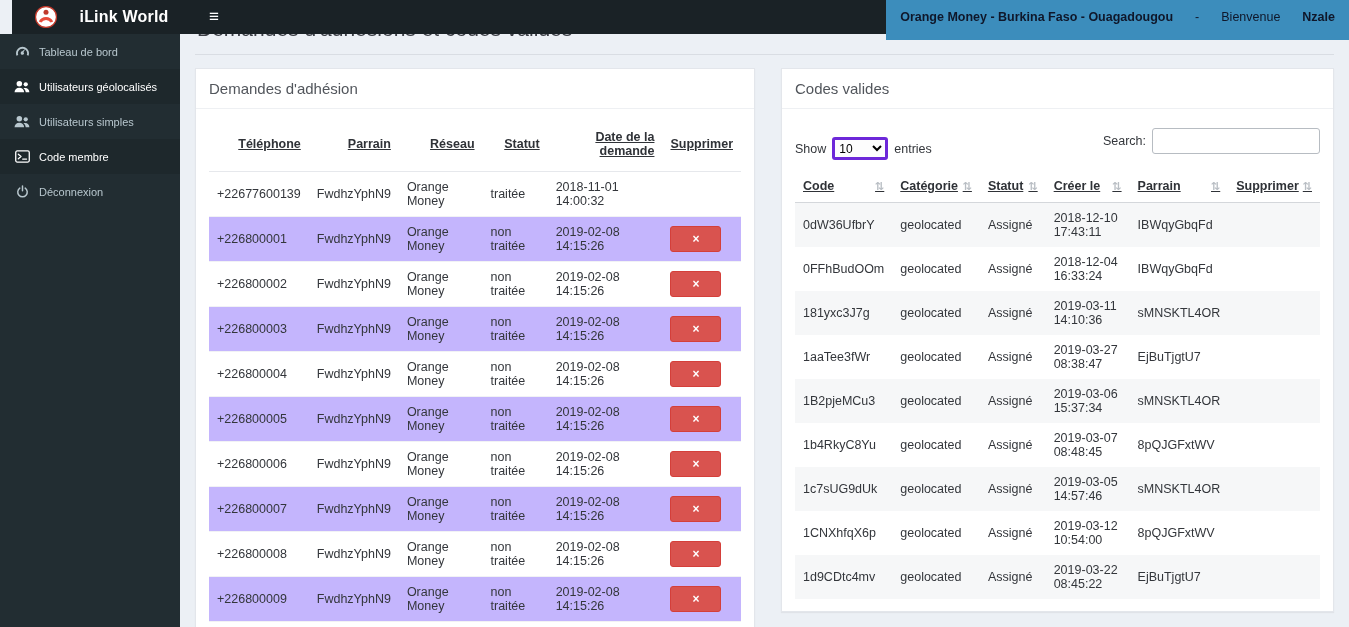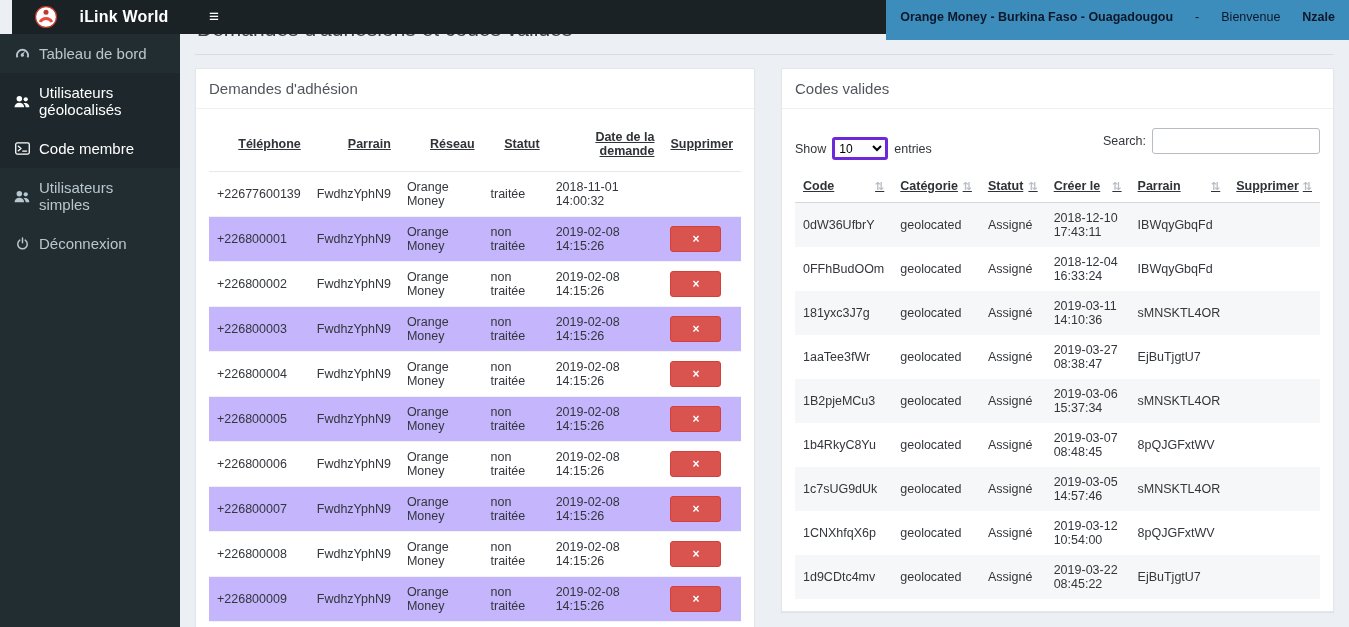--- a/index.html
+++ b/index.html
@@ -23,21 +23,21 @@
   .menu-toggle { color: #fff; padding: 0 17px; font-size: 17px; line-height: 34px; cursor: pointer; }
   .user-area {
     background: var(--accent, #3c8dbc); color: #0f172a; height: 46px;
     display: flex; align-items: center; gap: 22px; padding: 0 14px; font-size: 12.5px; cursor: pointer;
   }
 
   
   .sidebar { position: fixed; top: 34px; left: 0; bottom: 0; width: 180px; background: var(--sidebar-bg, #222d32); z-index: 15; }
   .sidebar-item {
     display: flex; align-items: center; gap: 9px; padding: 11px 14px;
-    color: #b8c7ce; font-size: 15px; cursor: pointer;
+    color: #b8c7ce; font-size: 11px; cursor: pointer;
   }
   .sidebar-item.active { background: var(--sidebar-active-bg, #1e282c); color: #fff; }
   .s-icon { display: inline-flex; width: 16px; justify-content: center; align-items: center; }
 
   
   .content-wrapper { margin-left: 180px; padding: 8px 15px 0; height: 627px; }
   .page-title { font-size: 21px; font-weight: 400; color: #3b3e45; padding: 9px 2px 13px; border-bottom: 1px solid #d9dde3; margin-bottom: 13px; }
   .panels { display: flex; gap: 26px; align-items: flex-start; }
   .card { background: #fff; border: 1px solid #e3e6eb; box-shadow: 0 1px 1px rgba(0,0,0,.05); }
   .card-requests { width: 560px; }
@@ -117,39 +117,39 @@
         <span class="s-icon">
           <svg width="16" height="13" viewBox="0 0 18 14" fill="currentColor">
             <circle cx="6" cy="4" r="3.1"></circle>
             <path d="M.6 13.4c0-3 2.4-5 5.4-5s5.4 2 5.4 5z"></path>
             <circle cx="13.2" cy="4.6" r="2.4"></circle>
             <path d="M12.6 8.6c2.7 0 4.7 1.9 4.7 4.8h-4.1c-.3-1.9-1.2-3.4-2.6-4.3.6-.3 1.3-.5 2-.5z"></path>
           </svg>
         </span>
         <span>Utilisateurs géolocalisés</span>
       </a>
-      <a class="sidebar-item active">
-        <span class="s-icon">
-          <svg width="15" height="13" viewBox="0 0 16 14">
-            <rect x=".7" y="1" width="14.6" height="12" rx="1.6" fill="none" stroke="currentColor" stroke-width="1.4"></rect>
-            <path d="M3.5 4.6 6.4 7 3.5 9.4M8.2 9.8h4.2" fill="none" stroke="currentColor" stroke-width="1.4" stroke-linecap="round" stroke-linejoin="round"></path>
-          </svg>
-        </span>
-        <span>Code membre</span>
-      </a>
       <a class="sidebar-item">
         <span class="s-icon">
           <svg width="16" height="13" viewBox="0 0 18 14" fill="currentColor">
             <circle cx="6" cy="4" r="3.1"></circle>
             <path d="M.6 13.4c0-3 2.4-5 5.4-5s5.4 2 5.4 5z"></path>
             <circle cx="13.2" cy="4.6" r="2.4"></circle>
             <path d="M12.6 8.6c2.7 0 4.7 1.9 4.7 4.8h-4.1c-.3-1.9-1.2-3.4-2.6-4.3.6-.3 1.3-.5 2-.5z"></path>
           </svg>
         </span>
         <span>Utilisateurs simples</span>
+      </a>
+      <a class="sidebar-item active">
+        <span class="s-icon">
+          <svg width="15" height="13" viewBox="0 0 16 14">
+            <rect x=".7" y="1" width="14.6" height="12" rx="1.6" fill="none" stroke="currentColor" stroke-width="1.4"></rect>
+            <path d="M3.5 4.6 6.4 7 3.5 9.4M8.2 9.8h4.2" fill="none" stroke="currentColor" stroke-width="1.4" stroke-linecap="round" stroke-linejoin="round"></path>
+          </svg>
+        </span>
+        <span>Code membre</span>
       </a>
       <a class="sidebar-item">
         <span class="s-icon">
           <svg width="13" height="13" viewBox="0 0 14 14" fill="none" stroke="currentColor" stroke-width="1.6" stroke-linecap="round">
             <path d="M4.1 3.4a5.1 5.1 0 1 0 5.8 0"></path>
             <line x1="7" y1="1" x2="7" y2="6.3"></line>
           </svg>
         </span>
         <span>Déconnexion</span>
       </a>

